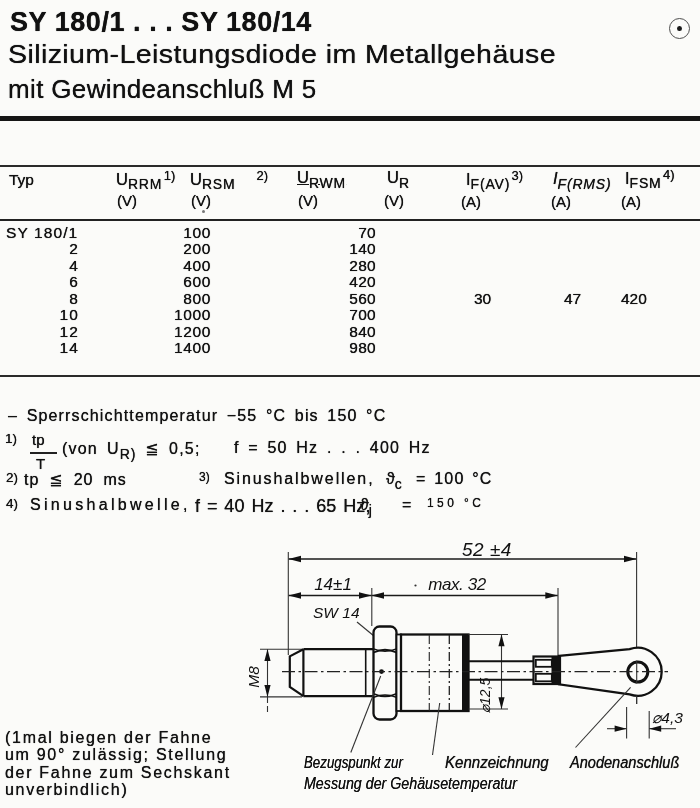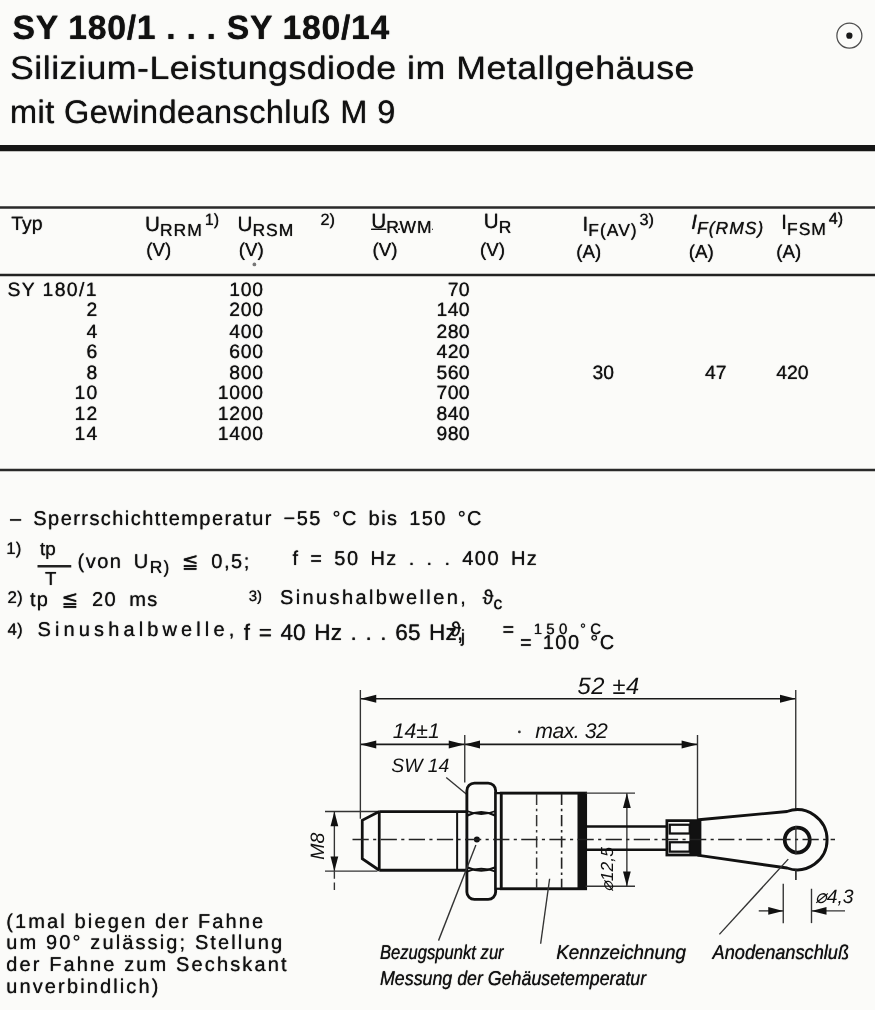--- a/index.html
+++ b/index.html
@@ -13,21 +13,21 @@
 </head>
 <body>
 
 <div class="abs ink" style="left:10px;top:7px;font-size:27px;font-weight:bold;letter-spacing:0.55px;">SY 180/1 . . . SY 180/14</div>
 
 <div class="abs" style="left:669px;top:17.5px;width:19px;height:19px;border:1.8px solid #4f4f4f;border-radius:50%;"></div>
 <div class="abs" style="left:677px;top:25.5px;width:5px;height:5.5px;background:#1a1a1a;border-radius:50%;"></div>
 
 <div class="abs ink" style="left:8px;top:39px;font-size:26px;letter-spacing:0.35px;transform:scaleX(1.1);transform-origin:0 0;">Silizium-Leistungsdiode im Metallgehäuse</div>
 
-<div class="abs ink" style="left:8px;top:73.5px;font-size:26px;letter-spacing:0.35px;">mit Gewindeanschluß M 9</div>
+<div class="abs ink" style="left:8px;top:73.5px;font-size:26px;letter-spacing:0.35px;">mit Gewindeanschluß M 5</div>
 
 <div class="abs" style="left:0px;top:116px;width:700px;height:4.5px;background:#161616;"></div>
 
 <div class="abs" style="left:0px;top:165px;width:700px;height:1.8px;background:#2a2a2a;"></div>
 
 <div class="abs ink" style="left:9px;top:171.4px;font-size:15.5px;">Typ</div>
 
 <div class="abs ink" style="left:116px;top:167.7px;font-size:16.5px;">U<sub class="h">RRM</sub><sup class="h">1)</sup></div>
 
 <div class="abs ink" style="left:190px;top:167.7px;font-size:16.5px;">U<sub class="h">RSM</sub><sup class="h" style="margin-left:21px;">2)</sup></div>
@@ -83,21 +83,21 @@
 <div class="abs ink" style="left:36px;top:455px;font-size:15px;">T</div>
 <div class="abs ink" style="left:62px;top:439px;font-size:16px;letter-spacing:1.2px;word-spacing:3.5px;">(von U<sub class="h">R)</sub> ≦ 0,5;</div>
 <div class="abs ink" style="left:234px;top:439px;font-size:16px;letter-spacing:1.2px;word-spacing:3px;">f = 50 Hz . . . 400 Hz</div>
 
 <div class="abs ink" style="left:6px;top:469.5px;font-size:13.5px;">2)</div>
 <div class="abs ink" style="left:24px;top:469.5px;font-size:16px;letter-spacing:1px;word-spacing:4.5px;">tp ≦ 20 ms</div>
 
 <div class="abs ink" style="left:199px;top:470px;font-size:12px;">3)</div>
 <div class="abs ink" style="left:224px;top:469.5px;font-size:16px;letter-spacing:1.9px;">Sinushalbwellen,</div>
 <div class="abs ink" style="left:386px;top:470px;font-size:16px;">ϑ<sub class="h">c</sub></div>
-<div class="abs ink" style="left:416px;top:469.5px;font-size:16px;letter-spacing:1.2px;word-spacing:2px;margin-top:36px;">= 100 °C</div>
+<div class="abs ink" style="left:416px;top:469.5px;font-size:16px;letter-spacing:1.2px;word-spacing:2px;">= 100 °C</div>
 
 <div class="abs ink" style="left:6px;top:495.5px;font-size:13.5px;">4)</div>
 <div class="abs ink" style="left:30px;top:495.5px;font-size:16px;letter-spacing:3.3px;">Sinushalbwelle,</div>
 <div class="abs ink" style="left:195px;top:495.5px;font-size:18px;letter-spacing:0.15px;word-spacing:1.6px;">f = 40 Hz . . . 65 Hz,</div>
 <div class="abs ink" style="left:360px;top:496px;font-size:16px;">ϑ<sub class="h">j</sub></div>
 <div class="abs ink" style="left:402px;top:495.5px;font-size:16px;">=</div>
 <div class="abs ink" style="left:427px;top:495.5px;font-size:12px;letter-spacing:3.4px;">150 °C</div>
 
 <svg class="abs" style="left:0;top:530px;" width="700" height="278" viewBox="0 0 700 278">
 <g fill="none" stroke="#1a1a1a">

